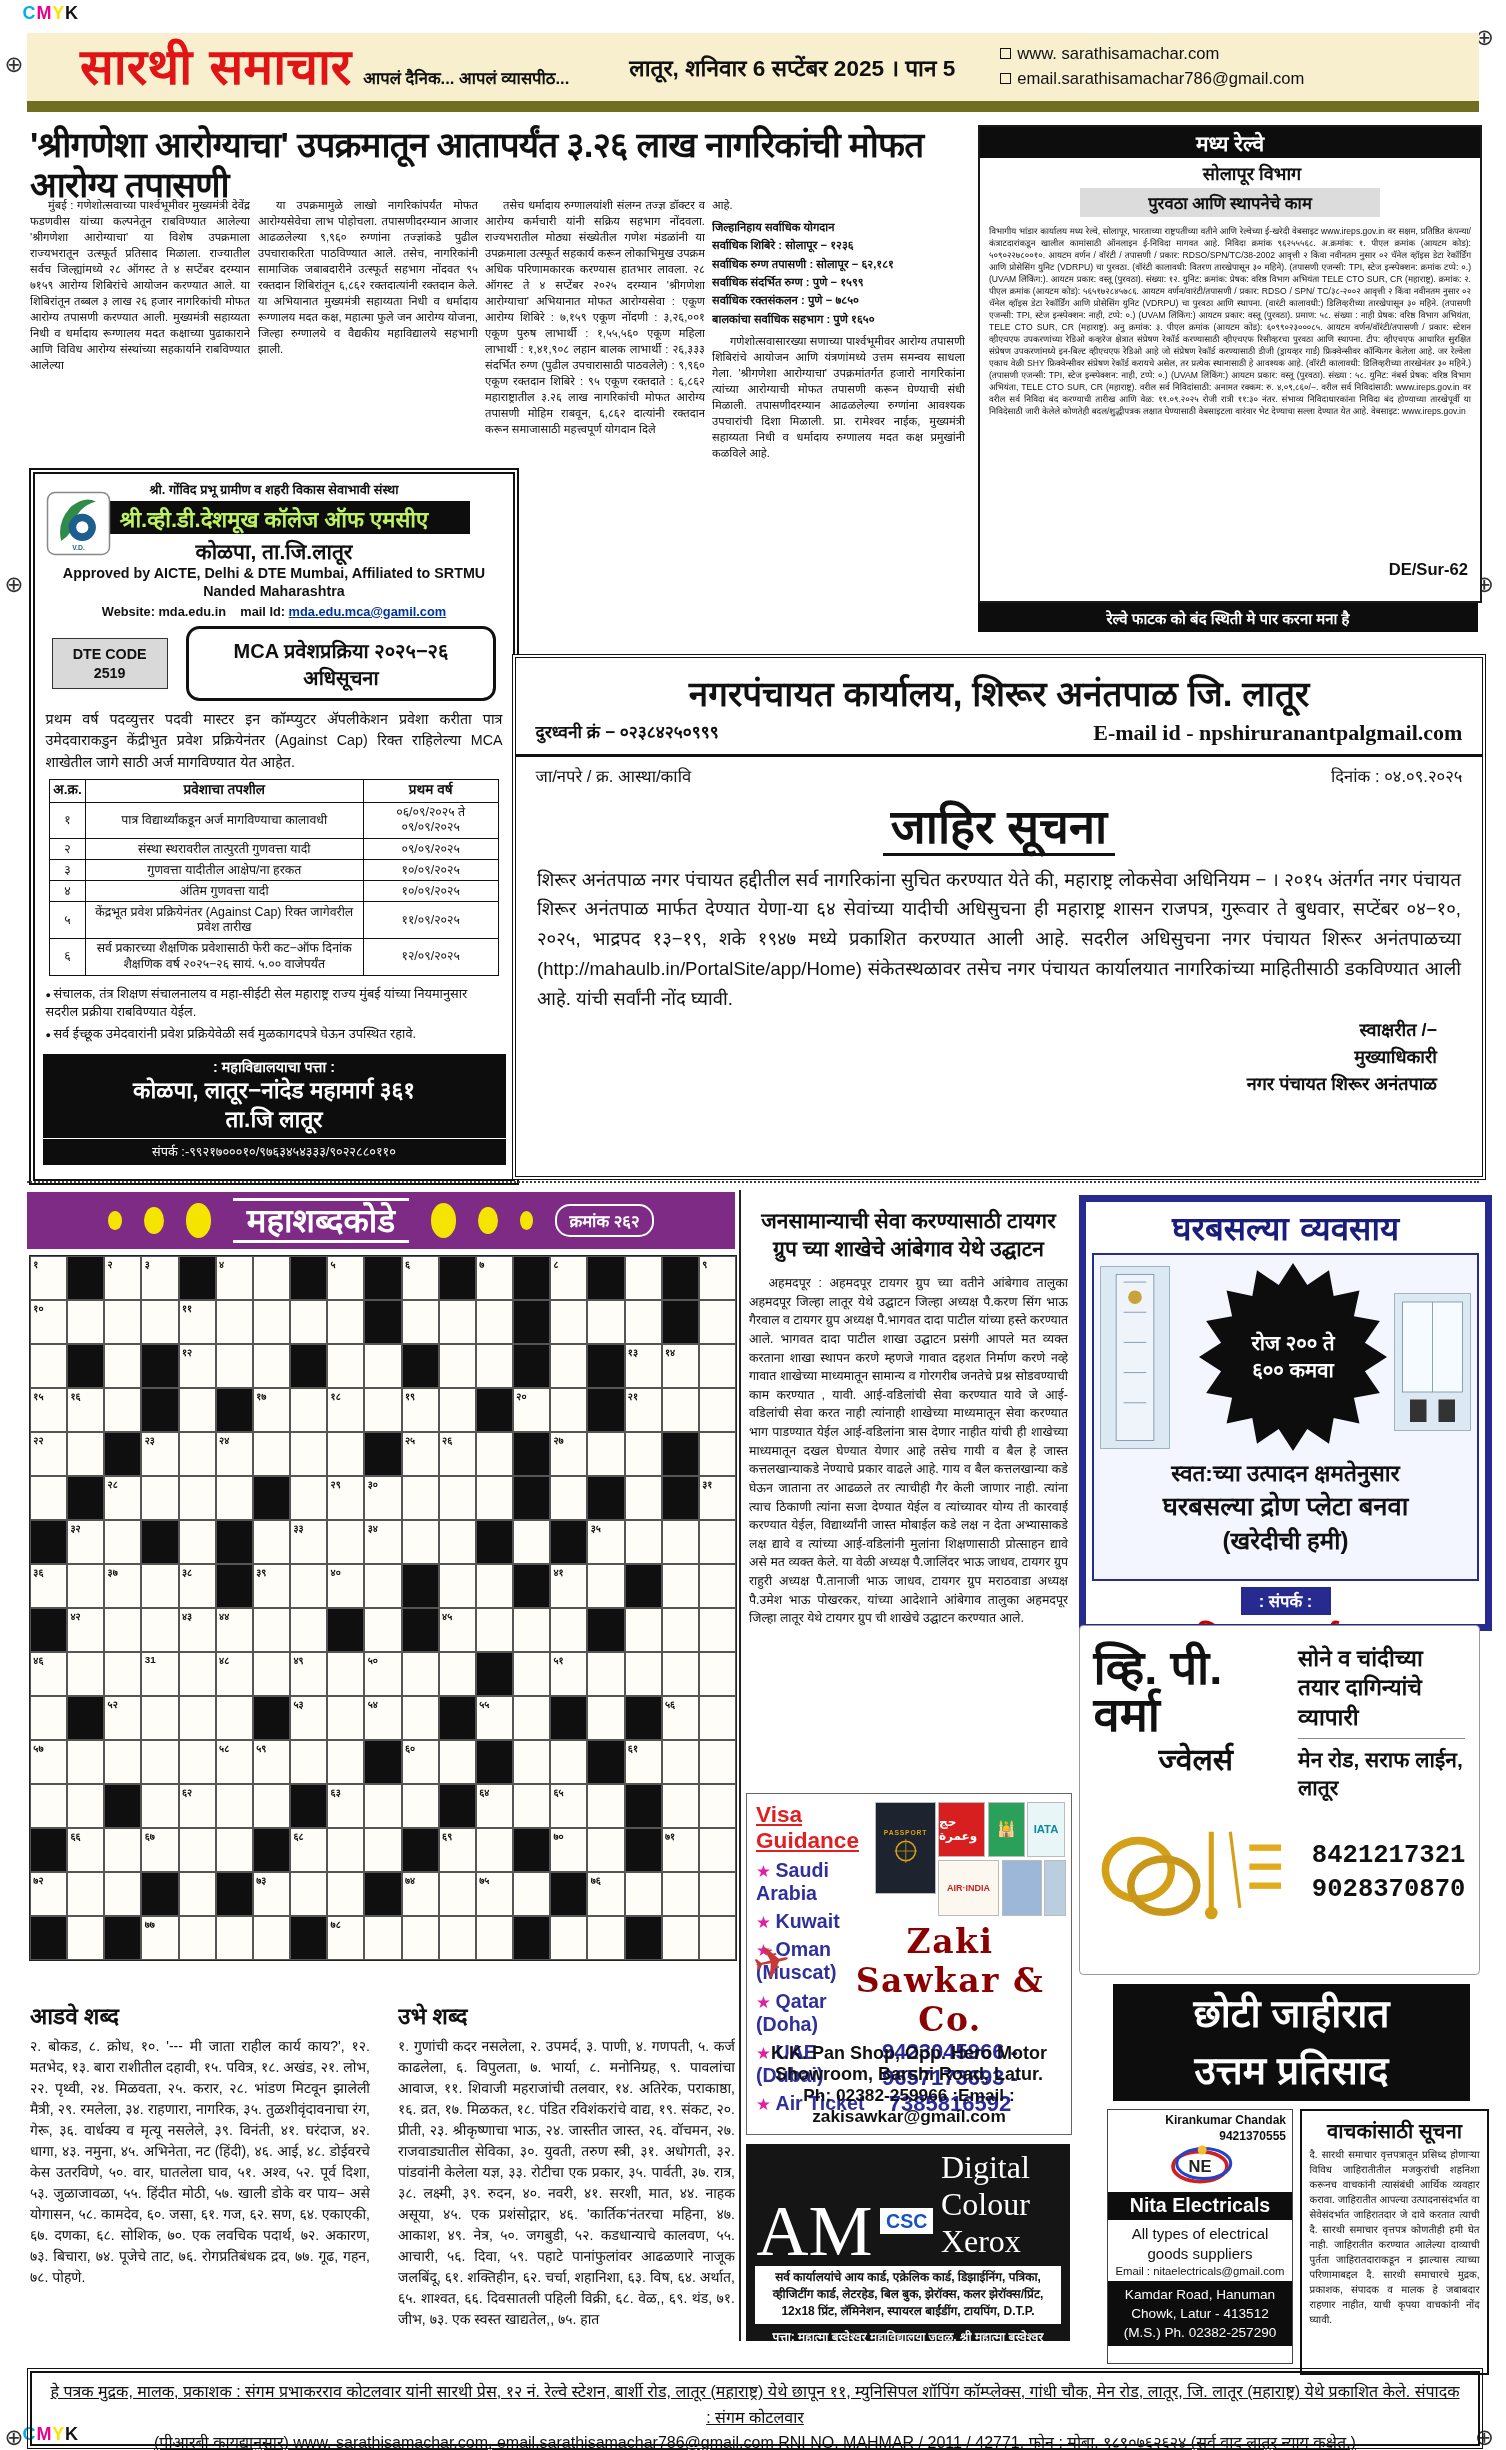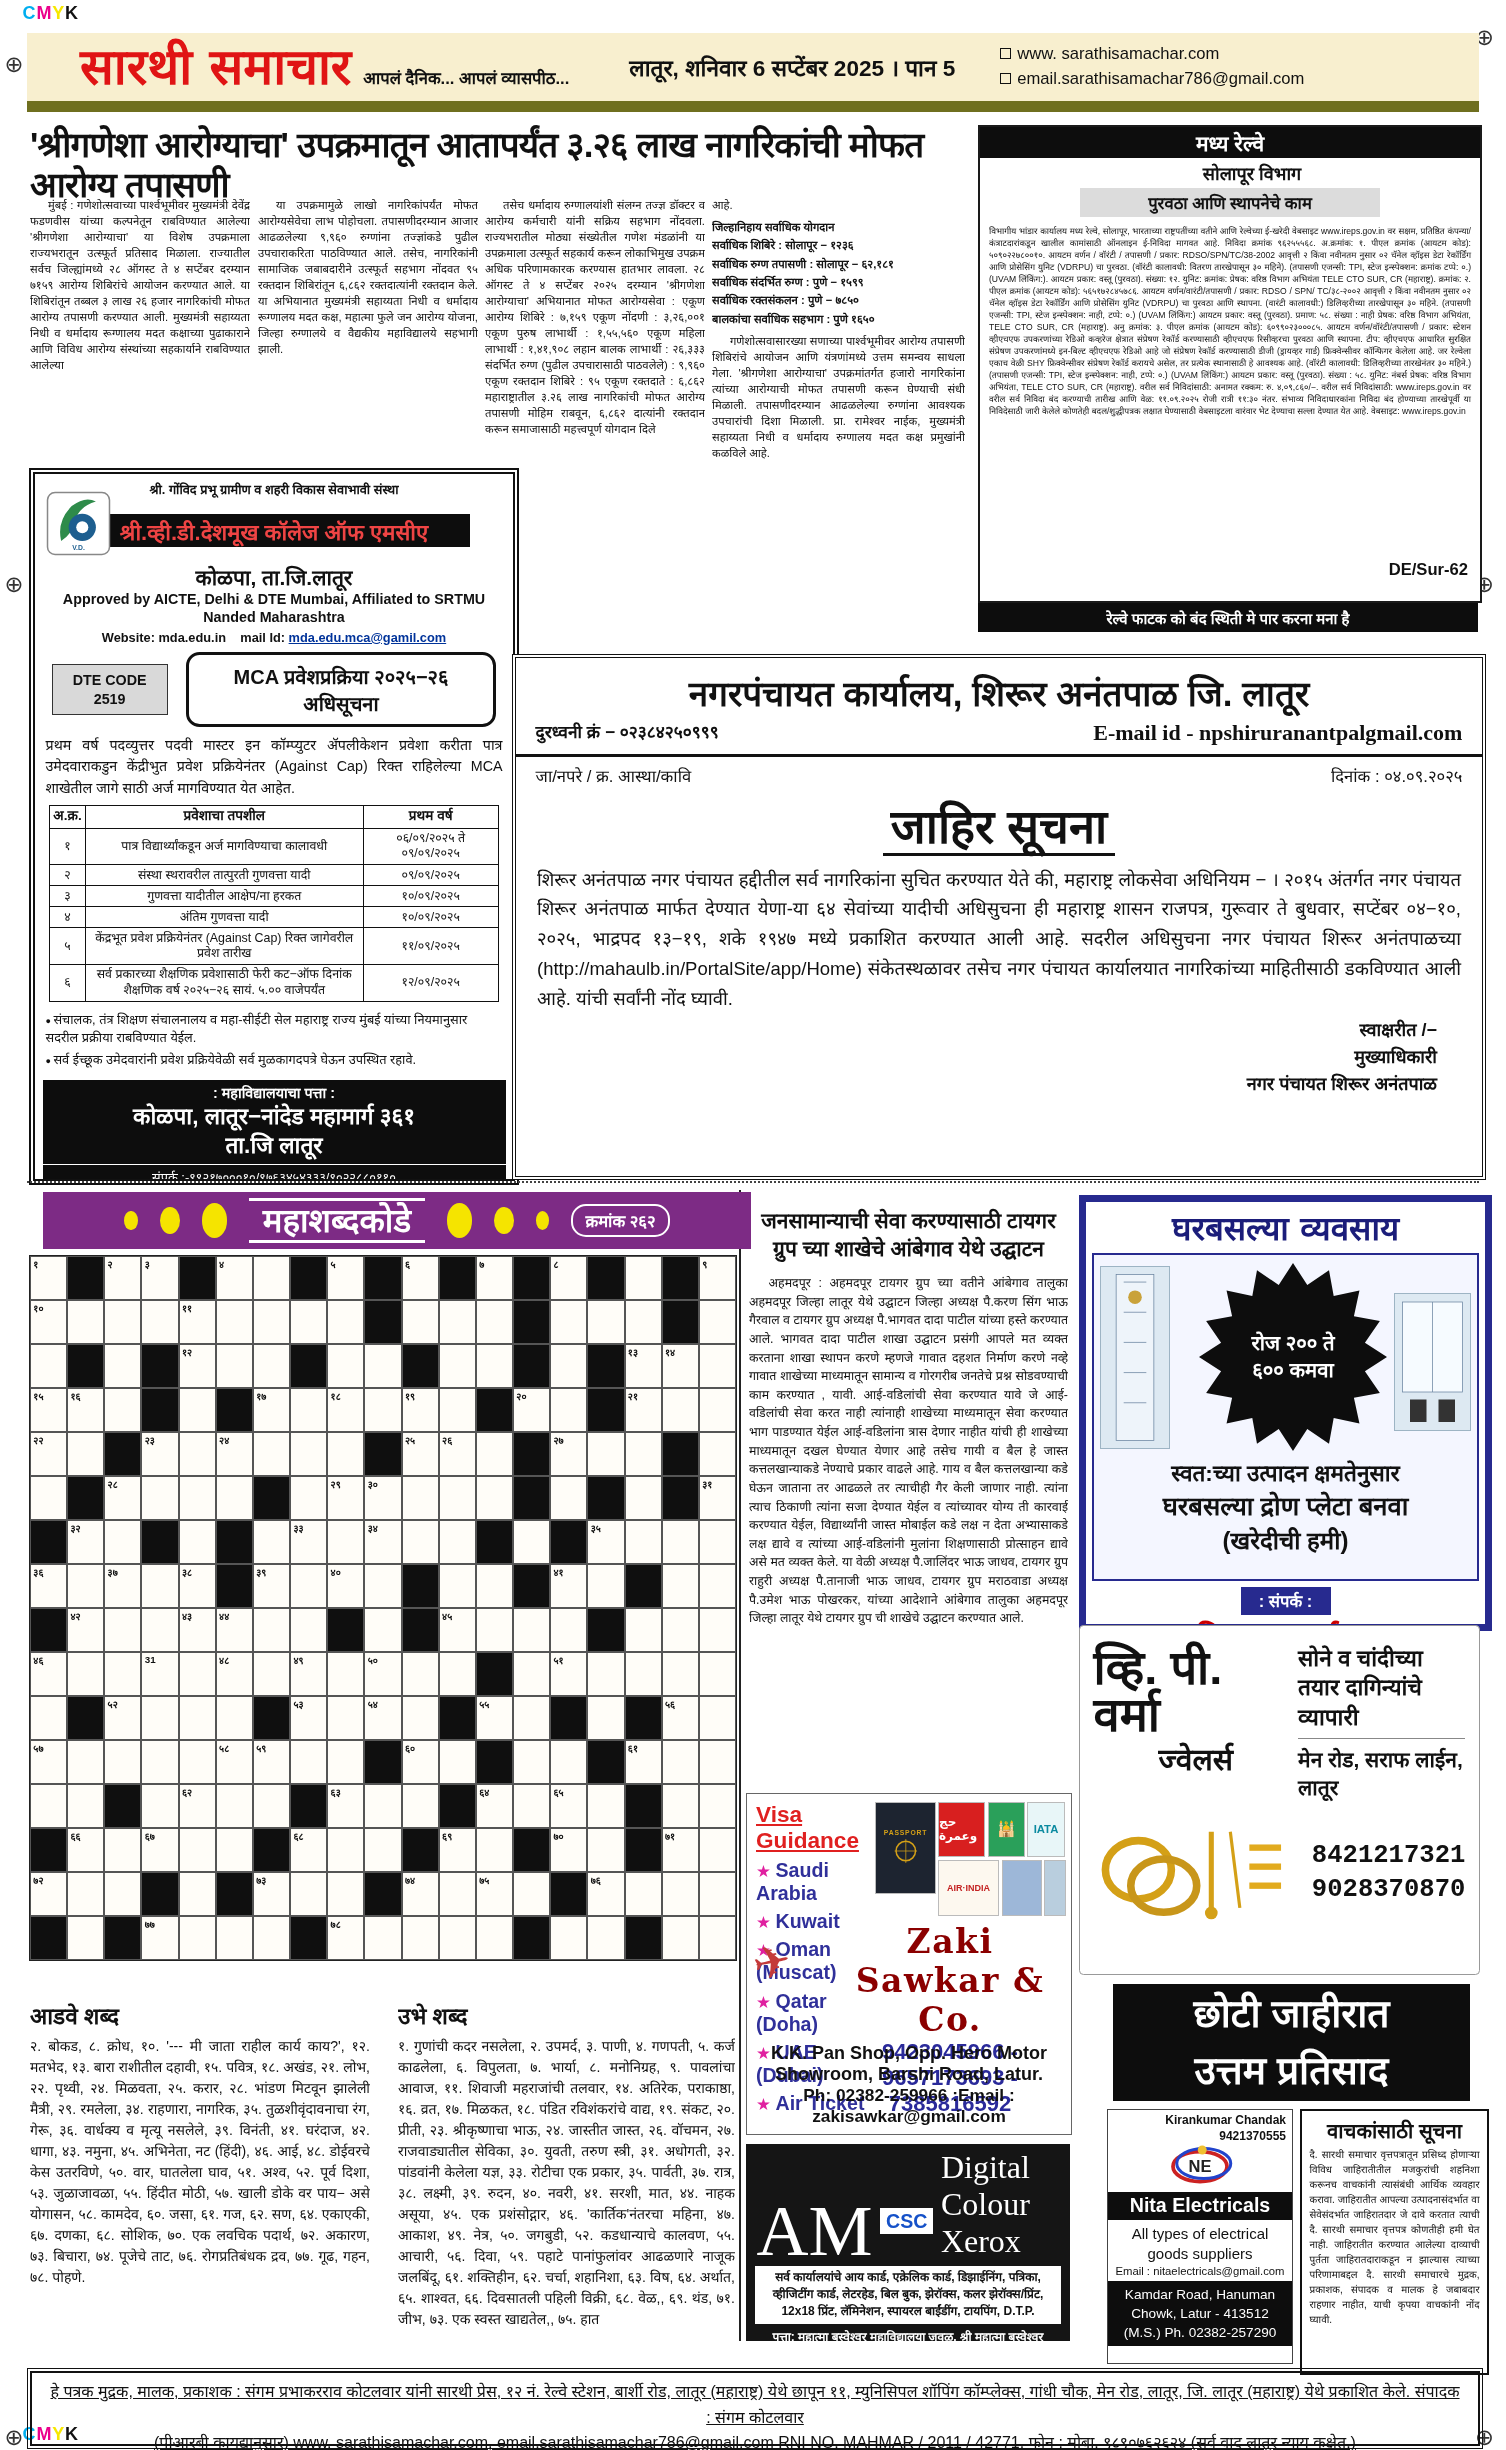--- a/index.html
+++ b/index.html
@@ -26,21 +26,21 @@
   .rail{border:2.3px solid #1a1a1a;background:#fff;}
   .rail-title{background:#0d0d0d;color:#fff;font-weight:bold;font-size:21px;text-align:center;padding:1.5px 0;}
   .rail-sub{font-size:18px;font-weight:bold;text-align:center;margin:3px 0;padding-left:44px;}
   .rail-chip{background:#dcdcdc;font-size:16.6px;font-weight:bold;text-align:center;width:60%;margin:3px auto;padding:3px 0;}
   .rail-body{font-size:8.6px;line-height:1.4;text-align:justify;padding:4.5px 9px;overflow:hidden;}
   .rail-sign{font-size:16.6px;font-weight:bold;text-align:right;padding-right:12px;}
   .rail-warn{background:#0d0d0d;color:#fff;font-size:15px;font-weight:bold;text-align:center;padding:4.5px 0;}
   
   .mca{border:6px double #111;background:#fff;overflow:hidden;}
   .mca-org{font-size:12.8px;font-weight:bold;text-align:center;margin-top:6px;}
-  .mca-college{background:#0d0d0d;color:#ef4444;font-weight:bold;font-size:22px;text-align:center;width:82%;margin:16px auto;padding:1.5px 0;}
+  .mca-college{background:#0d0d0d;color:#bef264;font-weight:bold;font-size:22px;text-align:center;width:82%;margin:3px auto;padding:1.5px 0;}
   .mca-place{font-size:21px;font-weight:bold;text-align:center;}
   .mca-approved{font-size:14.3px;font-weight:bold;text-align:center;line-height:1.25;}
   .mca-web{font-size:12.8px;font-weight:bold;text-align:center;margin-top:3px;}
   .mca-web u{color:#00339a;}
   .dtebox{border:1.5px solid #333;background:#d9d9d9;font-weight:bold;font-size:14.3px;text-align:center;padding:6px 4.5px;line-height:1.3;}
   .mca-notice{border:3px solid #111;border-radius:13.6px;font-weight:bold;font-size:20px;text-align:center;padding:7.5px 6px;}
   .mca-intro{font-size:14.3px;line-height:1.5;text-align:justify;padding:6px 10.5px 3px;}
   table.mca-t{border-collapse:collapse;margin:3px auto;width:94%;}
   table.mca-t th,table.mca-t td{border:1.5px solid #111;font-size:12.4px;text-align:center;padding:2.3px 3px;line-height:1.25;}
   table.mca-t th{font-size:13.6px;}
@@ -56,21 +56,21 @@
   .np-title{font-size:35px;font-weight:bold;text-align:center;margin-top:10.5px;}
   .np-row{display:flex;justify-content:space-between;padding:4.5px 19.6px 7.5px;border-bottom:3px solid #111;}
   .np-phone{font-size:17.3px;font-weight:bold;}
   .np-mail{font-size:22px;font-weight:bold;font-family:"Liberation Serif",serif;}
   .np-ref{display:flex;justify-content:space-between;padding:7.5px 19.6px 0;font-size:16.6px;}
   .np-head{font-size:47px;font-weight:bold;text-align:center;margin:6px 0 4.5px;}
   .np-head span{border-bottom:3px solid #111;padding:0 7.5px;}
   .np-body{font-size:18.5px;line-height:1.62;text-align:justify;padding:3px 21px;}
   .np-sign{text-align:right;font-size:18px;font-weight:bold;padding-right:45px;line-height:1.5;}
   
-  .xw-head{background:#7d2b85;display:flex;align-items:center;justify-content:center;gap:22px;margin-left:16px;}
+  .xw-head{background:#7d2b85;display:flex;align-items:center;justify-content:center;gap:22px;}
   .dot{background:#f5e400;border-radius:50%;display:inline-block;}
   .xw-title{color:#fff;font-size:33px;font-weight:bold;border-top:3.8px solid #fff;border-bottom:3.8px solid #fff;padding:0 13.6px;line-height:1.2;}
   .xw-no{border:2.3px solid #fff;border-radius:15px;color:#fff;font-size:16.6px;font-weight:bold;padding:3px 12px;white-space:nowrap;}
   #xw-grid{display:grid;grid-template-columns:repeat(19,1fr);grid-auto-rows:44px;border:1.5px solid #222;background:#fff;}
   .xw-cell{border:0.8px solid #555;position:relative;background:#fffdf8;}
   .xw-cell.black{background:#0f0f0f;}
   .xw-num{position:absolute;top:0.8px;left:2.3px;font-size:9.8px;font-weight:bold;}
   .clue-h{font-size:22.6px;font-weight:bold;margin:0 0 4.5px 0;}
   .clue-t{font-size:14px;line-height:1.5;text-align:justify;}
   

